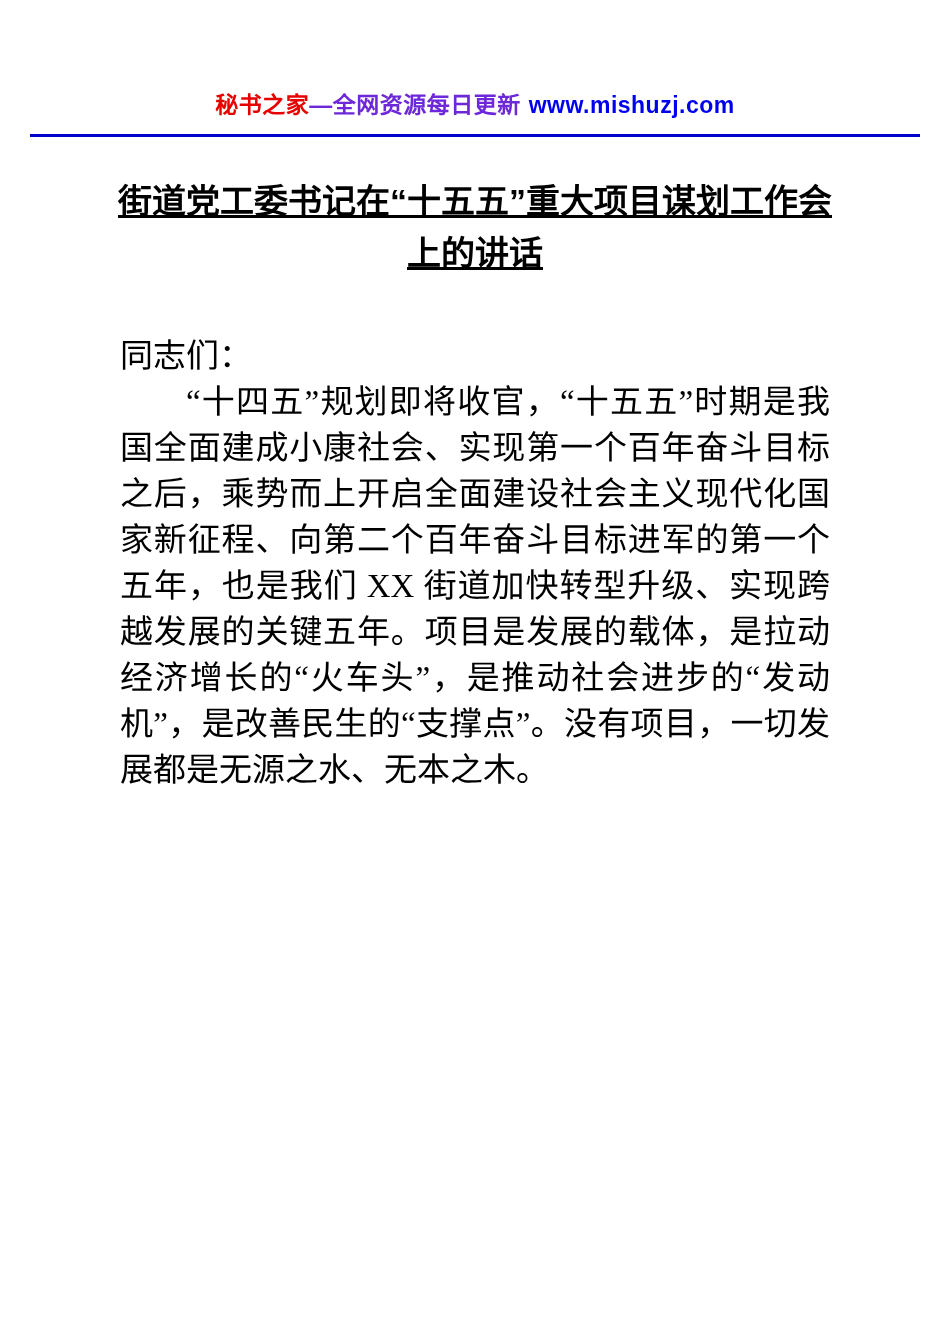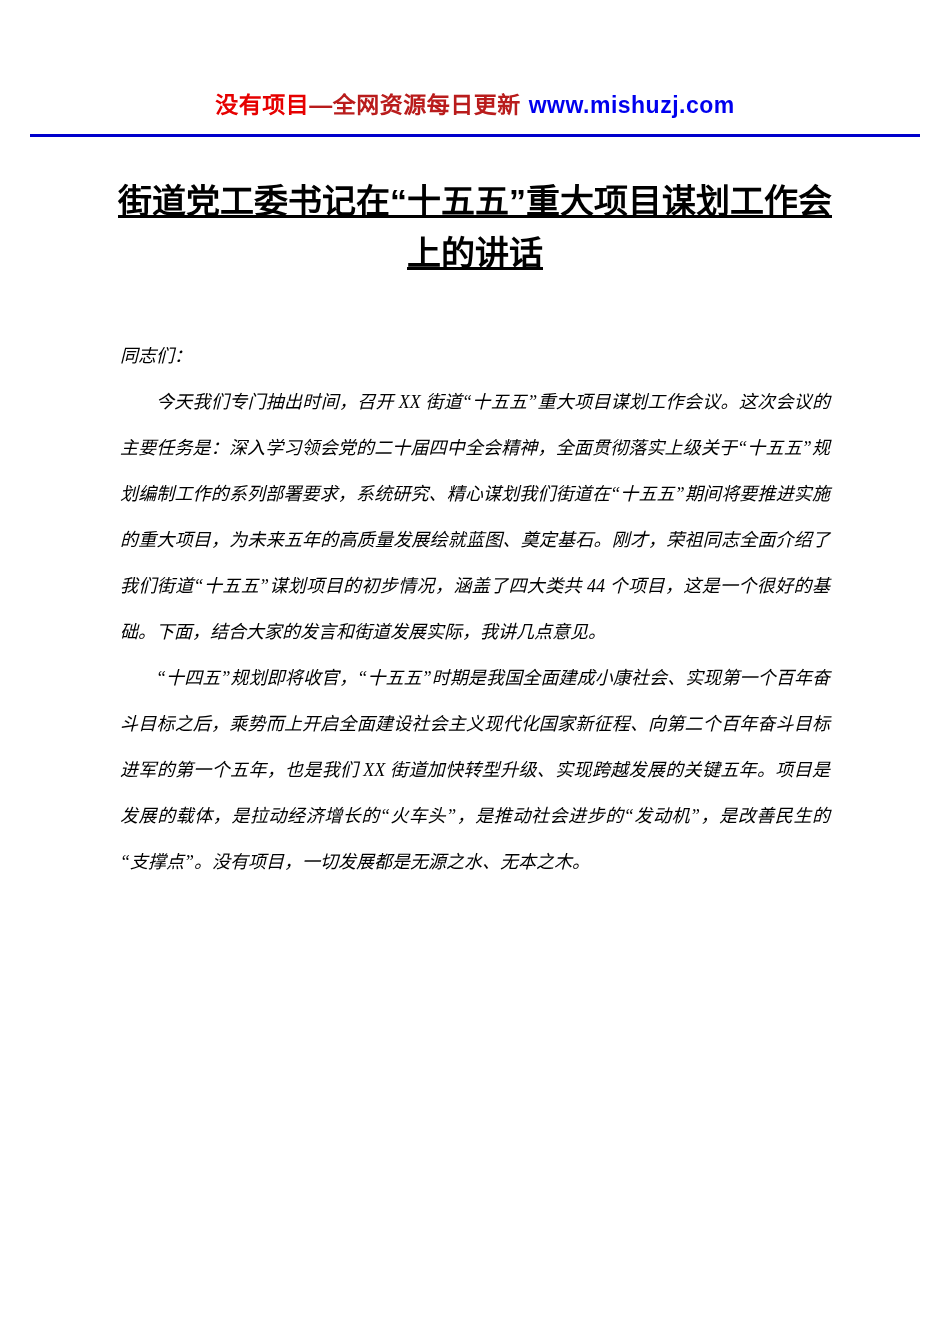--- a/index.html
+++ b/index.html
@@ -24,21 +24,21 @@
     font-family: "Liberation Sans", "DejaVu Sans", sans-serif;
     font-weight: 700;
     font-size: 23px;
     letter-spacing: 0.5px;
     white-space: nowrap;
   }
   .header .site-name {
     color: #e60000;
   }
   .header .tagline {
-    color: #b91c1c;
+    color: #6d28d9;
   }
   .header .site-url {
     color: #0000ee;
     text-decoration: none;
     margin-left: 8px;
     text-align: right;
   }
   .header-rule {
     height: 3px;
     background: #0000cc;
@@ -49,46 +49,44 @@
     text-align: center;
     font-family: "Liberation Sans", "DejaVu Sans", sans-serif;
     font-weight: 700;
     font-size: 34px;
     line-height: 52px;
     color: #000000;
     text-decoration: underline;
   }
   .content {
     margin: 54px 120px 0 120px;
-    font-size: 18px;
+    font-size: 33px;
     line-height: 46px;
     text-align: justify;
     color: #000000;
-    font-style: italic;
   }
   .para {
     margin: 0;
     text-indent: 2em;
   }
   .para.no-indent {
     text-indent: 0;
   }
 </style>
 </head>
 <body>
 
 <div class="page">
 
   <div class="header">
-    <span class="site-name">没有项目</span><span class="tagline">—全网资源每日更新</span><a class="site-url" href="#">www.mishuzj.com</a>
+    <span class="site-name">秘书之家</span><span class="tagline">—全网资源每日更新</span><a class="site-url" href="#">www.mishuzj.com</a>
   </div>
 
   <div class="header-rule"></div>
 
   <h1 class="doc-title">街道党工委书记在“十五五”重大项目谋划工作会上的讲话</h1>
 
   <div class="content">
     <p class="para no-indent">同志们：</p>
-    <p class="para">今天我们专门抽出时间，召开 XX 街道“十五五”重大项目谋划工作会议。这次会议的主要任务是：深入学习领会党的二十届四中全会精神，全面贯彻落实上级关于“十五五”规划编制工作的系列部署要求，系统研究、精心谋划我们街道在“十五五”期间将要推进实施的重大项目，为未来五年的高质量发展绘就蓝图、奠定基石。刚才，荣祖同志全面介绍了我们街道“十五五”谋划项目的初步情况，涵盖了四大类共 44 个项目，这是一个很好的基础。下面，结合大家的发言和街道发展实际，我讲几点意见。</p>
     <p class="para">“十四五”规划即将收官，“十五五”时期是我国全面建成小康社会、实现第一个百年奋斗目标之后，乘势而上开启全面建设社会主义现代化国家新征程、向第二个百年奋斗目标进军的第一个五年，也是我们 XX 街道加快转型升级、实现跨越发展的关键五年。项目是发展的载体，是拉动经济增长的“火车头”，是推动社会进步的“发动机”，是改善民生的“支撑点”。没有项目，一切发展都是无源之水、无本之木。</p>
   </div>
 
 </div>
 
 </body></html>

